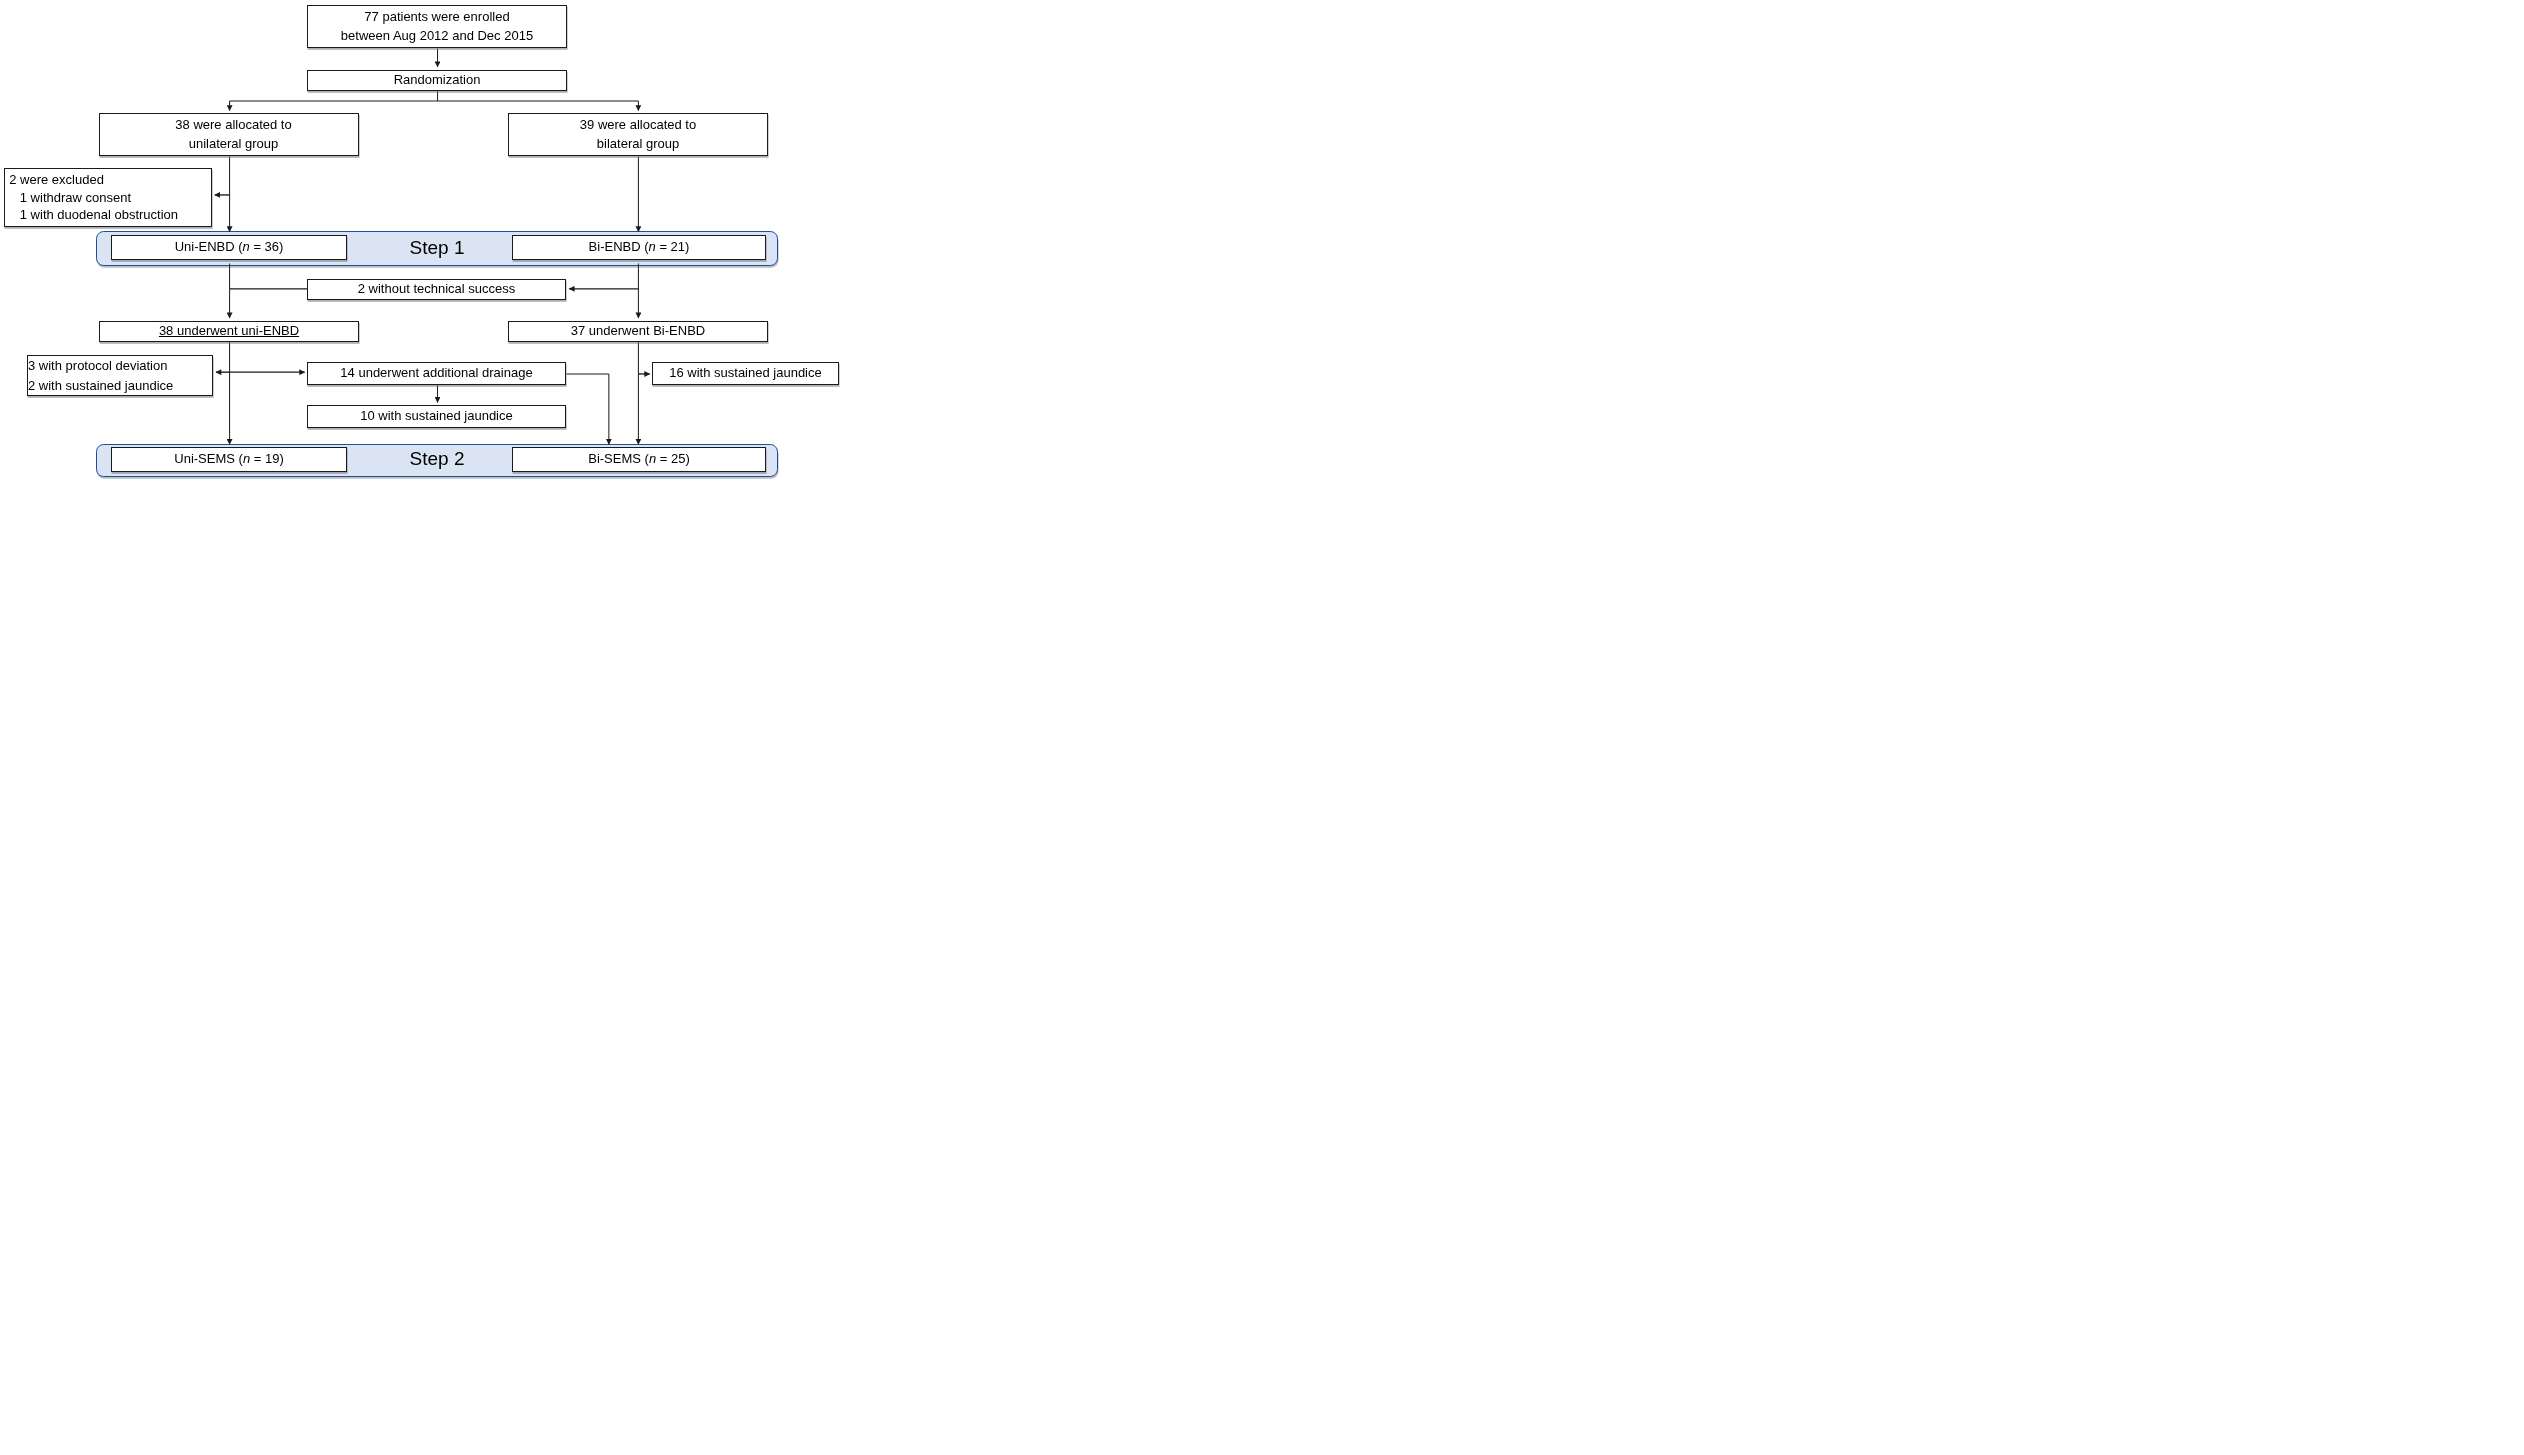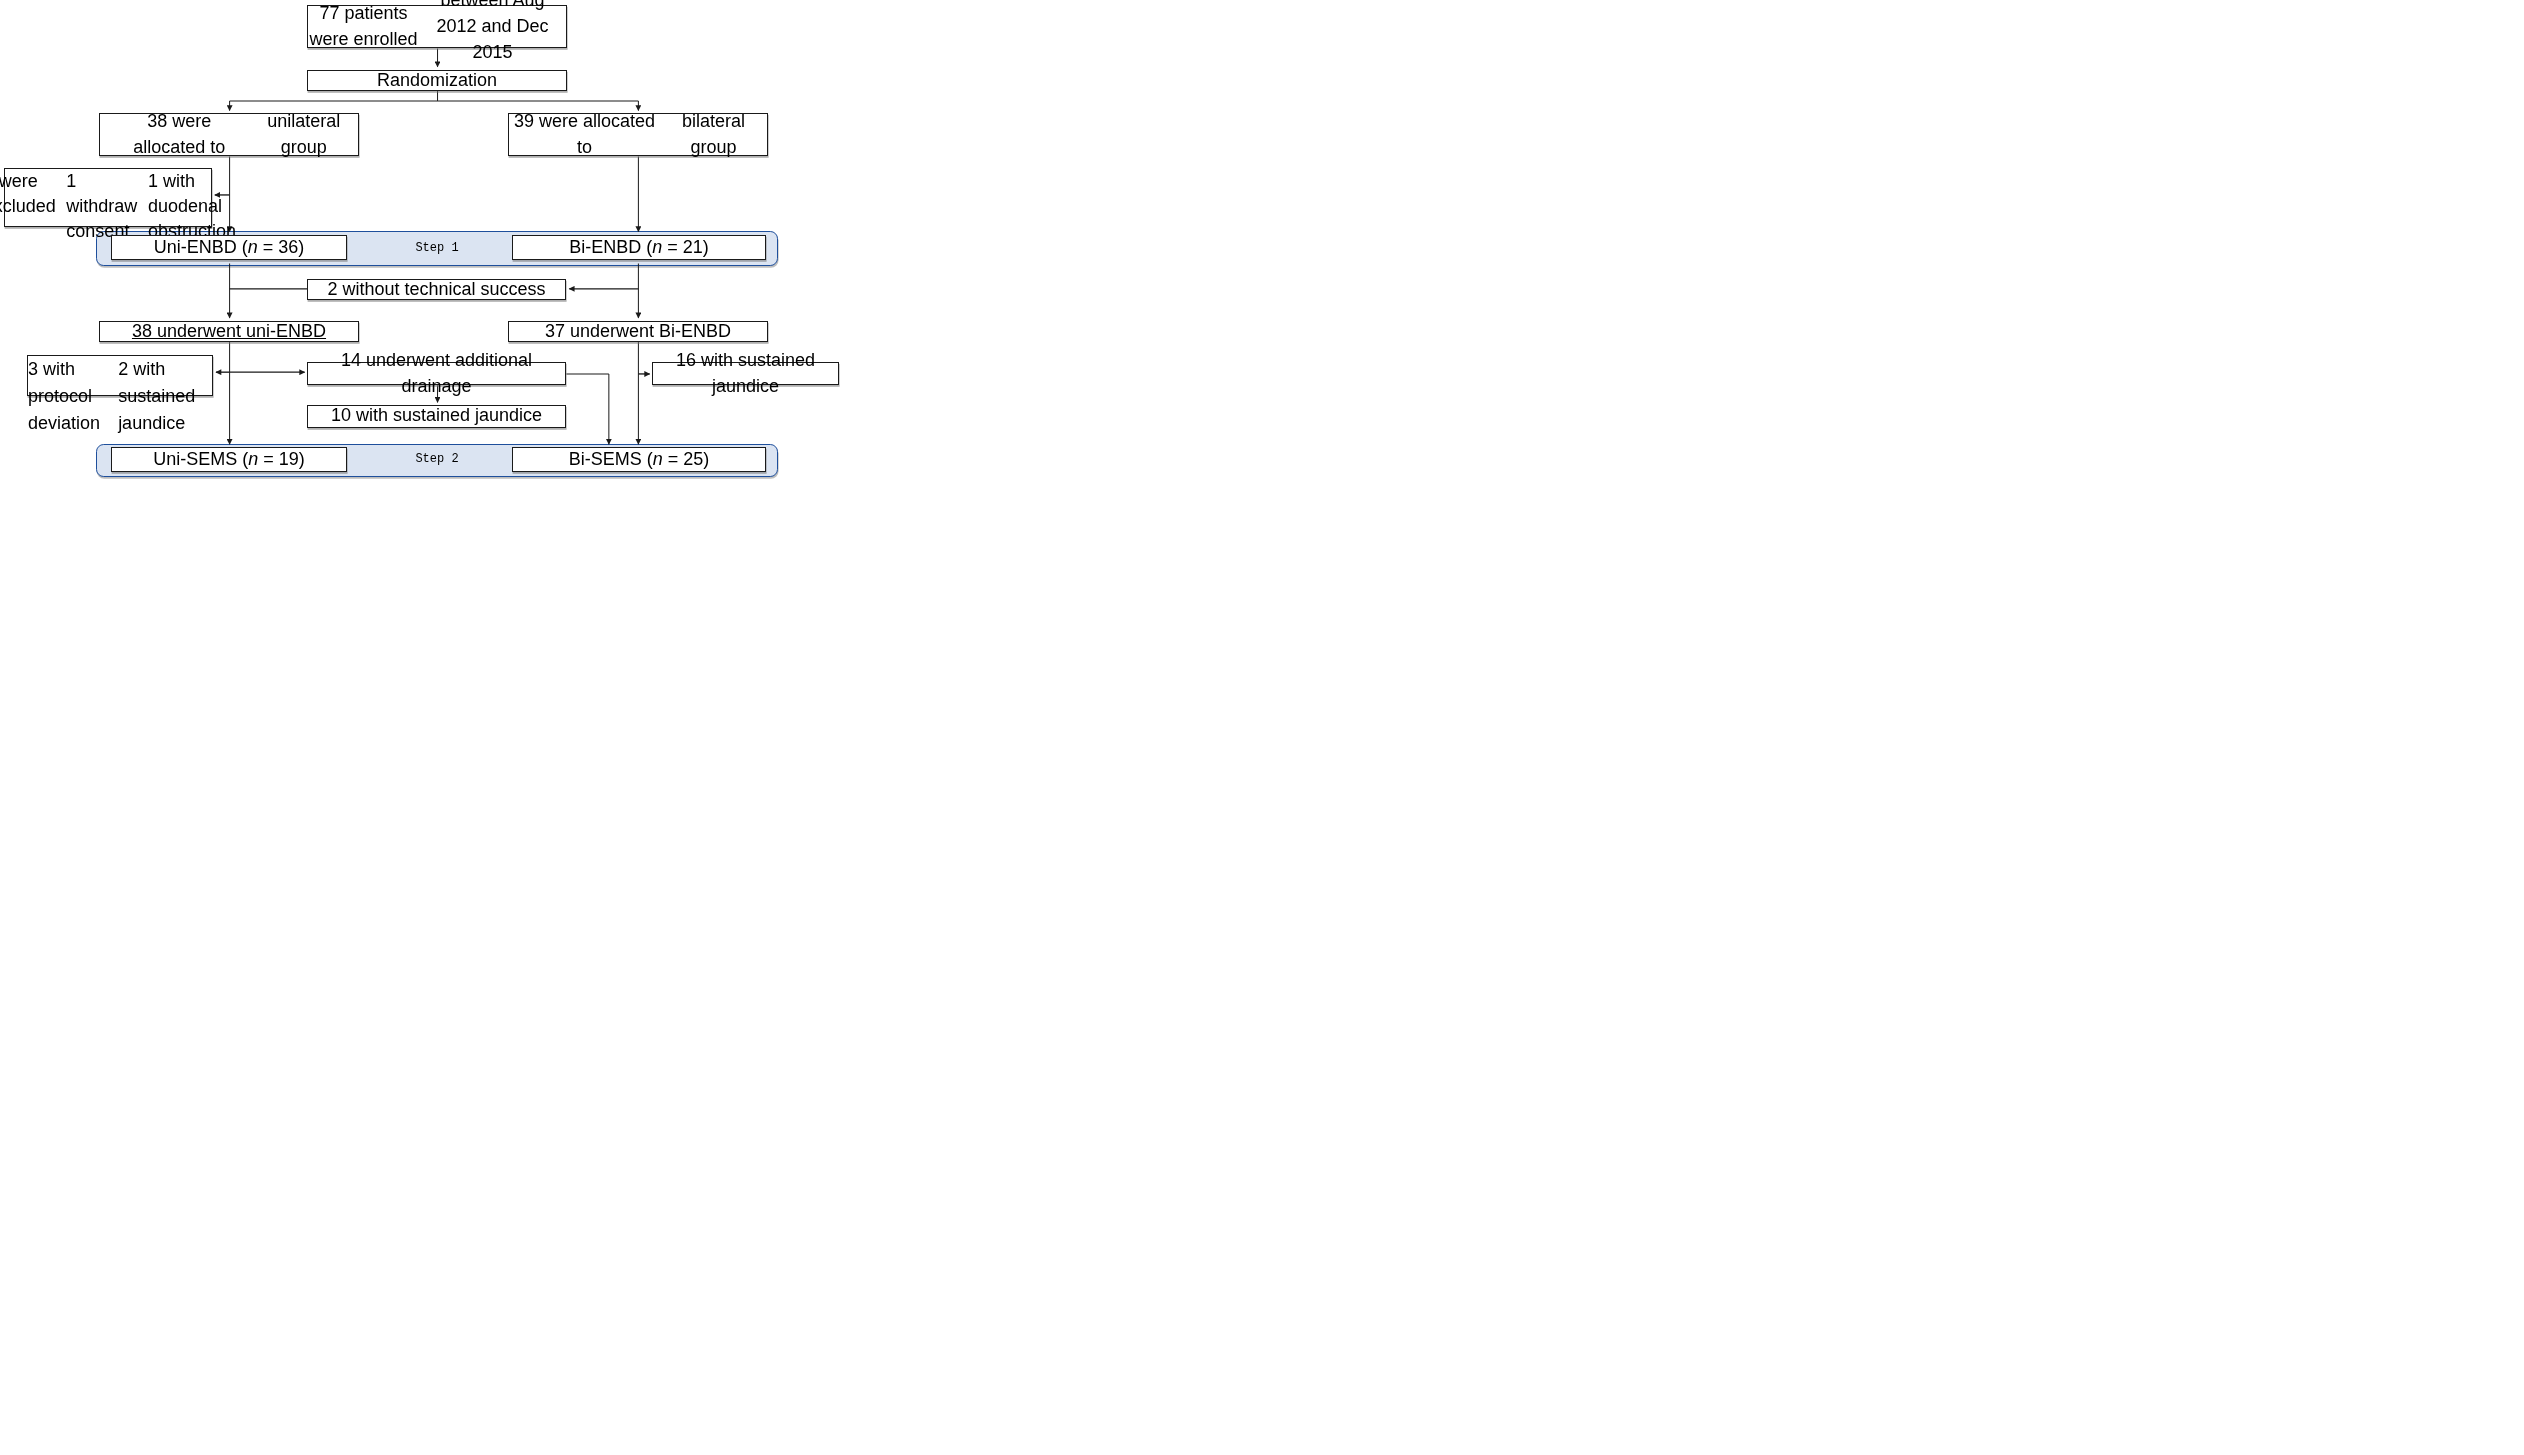--- a/index.html
+++ b/index.html
@@ -8,28 +8,28 @@
     font-family:"Liberation Sans",sans-serif;color:#000;overflow:hidden;
   }
   .band{
     position:absolute;background:#dbe4f2;border:1.5px solid #1e4f9c;border-radius:7.7px;
     box-shadow:0.6px 1.8px 0 rgba(110,110,110,0.45);z-index:1;
   }
   svg.connectors{position:absolute;left:0;top:0;z-index:2;pointer-events:none;}
   .box{
     position:absolute;background:#ffffff;border:1.2px solid #1a1a1a;
     box-shadow:0.6px 1.8px 0 rgba(110,110,110,0.55);
-    display:flex;justify-content:center;align-items:center;
-    font-size:18px;line-height:1.42;z-index:3;text-align:center;box-sizing:border-box;
+    display:flex;flex-direction:column;justify-content:center;align-items:center;
+    font-size:13px;line-height:1.42;z-index:3;text-align:center;box-sizing:border-box;
   }
   .box.inband{border-width:1.5px;}
   .box.leftalign{align-items:flex-start;text-align:left;}
   .indent{padding-left:10.6px;}
   .steplabel{
-    position:absolute;z-index:3;font-size:12px;display:flex;align-items:center;justify-content:center;font-family:Liberation Mono, monospace;
+    position:absolute;z-index:3;font-size:19px;display:flex;align-items:center;justify-content:center;
   }
   .nvar{font-style:italic;}
 </style>
 </head>
 <body>
 
 <div id="canvas">
 
   <div class="band" style="left:96px;top:231px;width:680px;height:32.5px;"></div>
   <div class="band" style="left:96px;top:444px;width:680px;height:31px;"></div>

